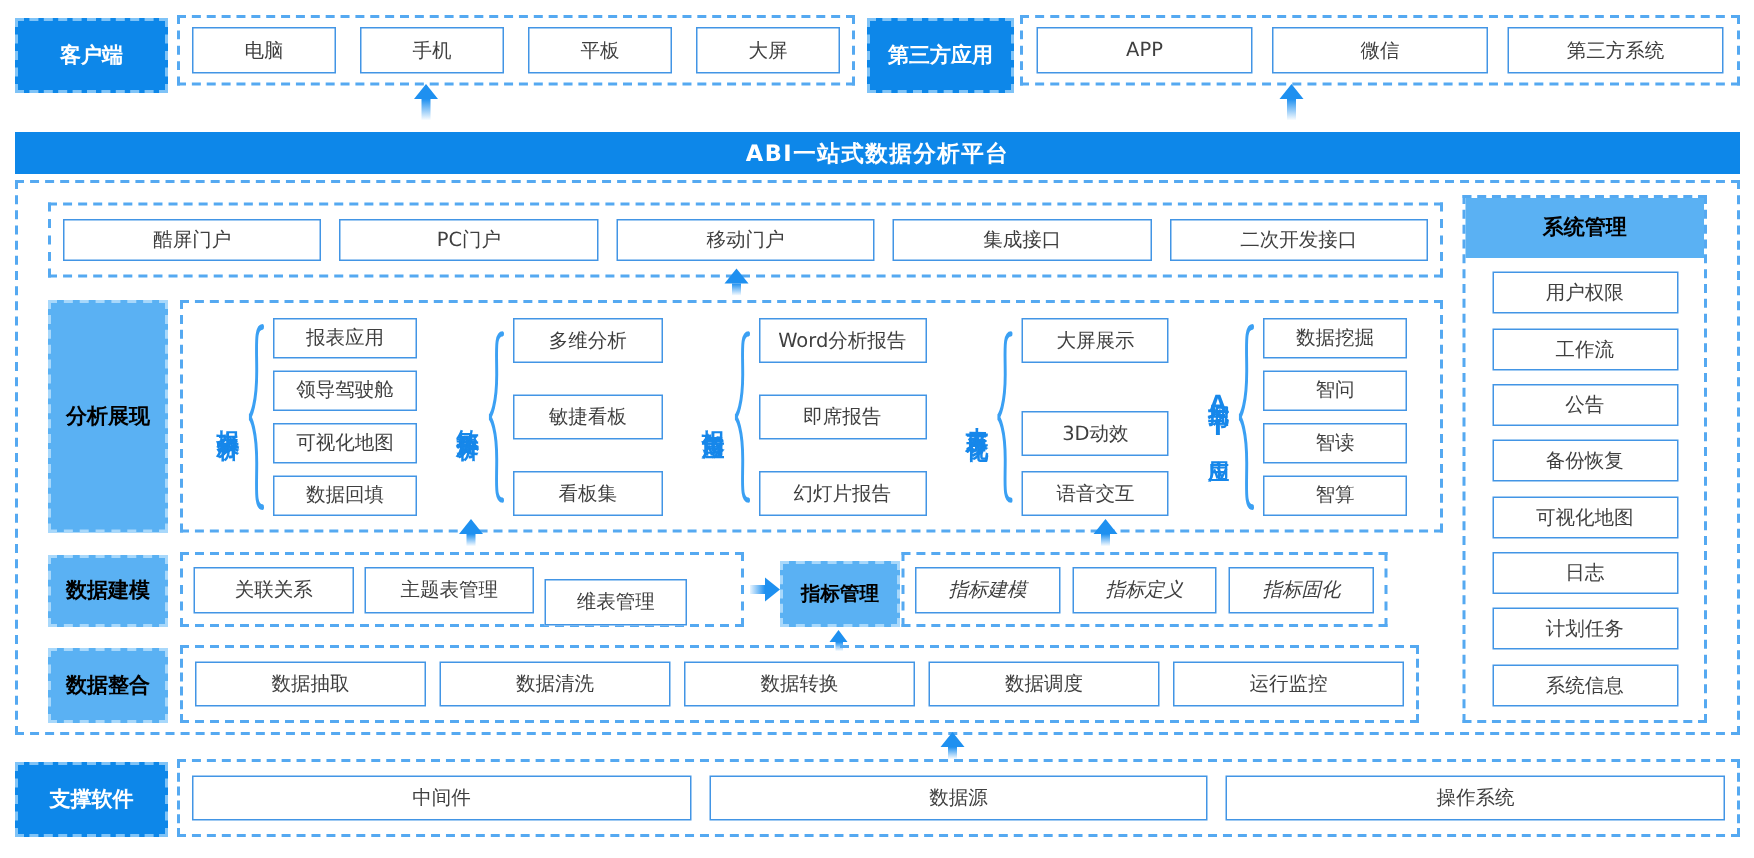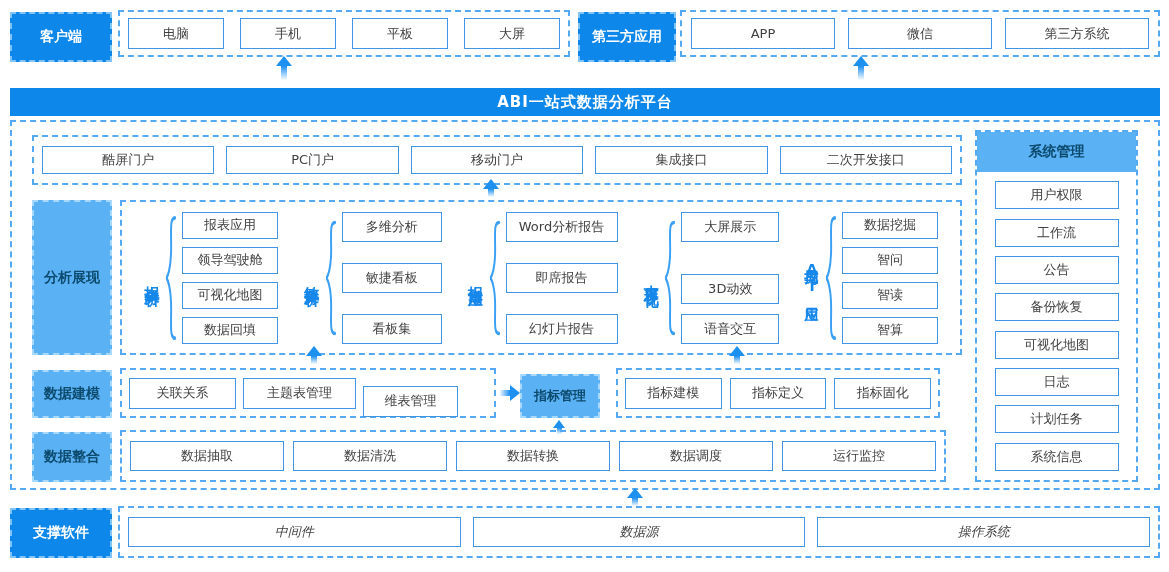--- a/index.html
+++ b/index.html
@@ -1,21 +1,21 @@
 <!DOCTYPE html>
 <html><head>
 <meta charset="utf-8">
 <style>
   html,body{margin:0;padding:0;background:#fff;}
   .wrap{position:relative;width:1169px;height:572px;background:#fff;overflow:hidden;
         font-family:"DejaVu Sans","Liberation Sans",sans-serif;}
   .abs{position:absolute;box-sizing:border-box;}
   .solid-box{background:#0d87e9;color:#fff;display:flex;align-items:center;justify-content:center;
         font-size:14px;font-weight:bold;border:2px dashed #7fc3f7;}
-  .light-box{background:#5ab1f3;color:#0c4a6e;display:flex;align-items:center;justify-content:center;
+  .light-box{background:#5ab1f3;color:#000000;display:flex;align-items:center;justify-content:center;
         font-size:14px;font-weight:bold;border:2px dashed #a8d8fb;}
   .dashc{border:2px dashed #55a9f1;}
   .wbox{background:#fff;border:1.5px solid #4295e5;color:#3f3f3f;display:flex;align-items:center;
         justify-content:center;font-size:13px;box-sizing:border-box;white-space:nowrap;}
   .banner{background:#0d87e9;color:#fff;display:flex;align-items:center;justify-content:center;
         font-size:15px;font-weight:bold;letter-spacing:1px;}
   .row{display:flex;align-items:center;height:100%;}
   .grow{flex:1;}
   
   .agroups{display:flex;align-items:center;justify-content:space-between;height:100%;padding:0 22px;}
@@ -176,21 +176,21 @@
   </div>
   <div class="arrow-right" style="left:500px;top:385px;">
       <div class="rtail"></div>
       <div class="rhead"></div>
     </div>
   <div class="abs light-box" style="left:520px;top:374px;width:80px;height:44px;font-size:13px;">指标管理</div>
   <div class="arrow-up" style="left:550px;top:420px;">
       <div class="ahead" style="border-left-width:6px;border-right-width:6px;border-bottom-width:8px;"></div>
       <div class="atail" style="height:6px;width:5px;"></div>
     </div>
-  <div class="abs dashc" style="left:616px;top:368px;width:324px;height:50px;">
+  <div class="abs dashc" style="left:601px;top:368px;width:324px;height:50px;font-style:italic;">
     <div class="row" style="padding:0 7px;gap:8px;">
       <div class="wbox grow" style="height:31px;">指标建模</div>
       <div class="wbox grow" style="height:31px;">指标定义</div>
       <div class="wbox grow" style="height:31px;">指标固化</div>
     </div>
   </div>
 
   <div class="abs light-box" style="left:32px;top:432px;width:80px;height:50px;">数据整合</div>
   <div class="abs dashc" style="left:120px;top:430px;width:826px;height:52px;text-align:center;">
     <div class="row" style="padding:0 8px;gap:9px;">
@@ -215,20 +215,20 @@
       <div class="wbox">系统信息</div>
     </div>
   </div>
 
   <div class="arrow-up" style="left:626px;top:488px;">
       <div class="ahead"></div>
       <div class="atail short"></div>
     </div>
   <div class="abs solid-box" style="left:10px;top:508px;width:102px;height:50px;">支撑软件</div>
   <div class="abs dashc" style="left:118px;top:506px;width:1042px;height:52px;">
-    <div class="row" style="padding:0 8px;gap:12px;font-style:italic;">
+    <div class="row" style="padding:0 8px;gap:12px;">
       <div class="wbox grow" style="height:30px;">中间件</div>
       <div class="wbox grow" style="height:30px;">数据源</div>
       <div class="wbox grow" style="height:30px;">操作系统</div>
     </div>
   </div>
 
 </div>
 
 </body></html>

